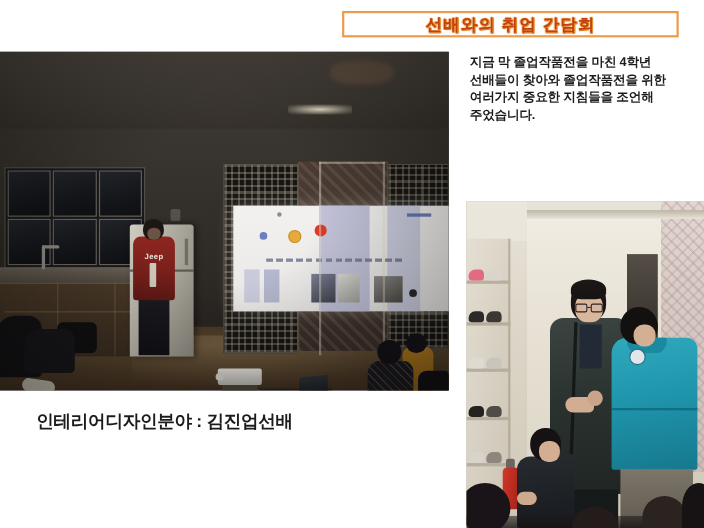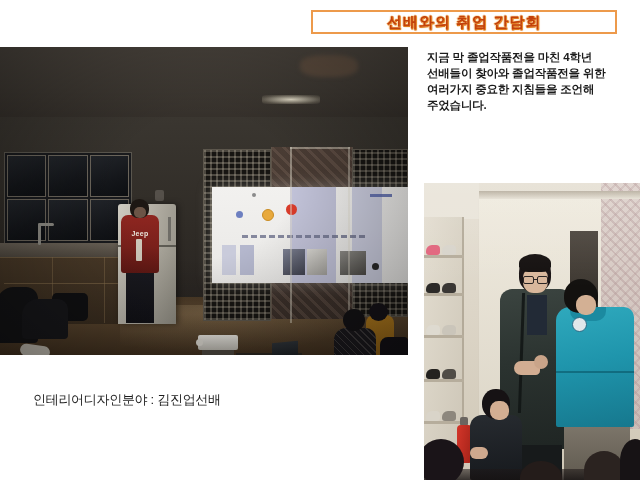--- a/index.html
+++ b/index.html
@@ -54,23 +54,23 @@
     line-height: 16px;
     color: #1c1c1c;
     letter-spacing: -0.2px;
     word-break: keep-all;
   }
 
   
   .caption {
     position: absolute;
     left: 33px;
-    top: 391px;
-    font-size: 13px;
-    font-weight: normal;
+    top: 373px;
+    font-size: 16px;
+    font-weight: bold;
     color: #1c1c1c;
     letter-spacing: -0.3px;
     white-space: nowrap;
   }
 
   
   .photo {
     position: absolute;
     overflow: hidden;
   }

